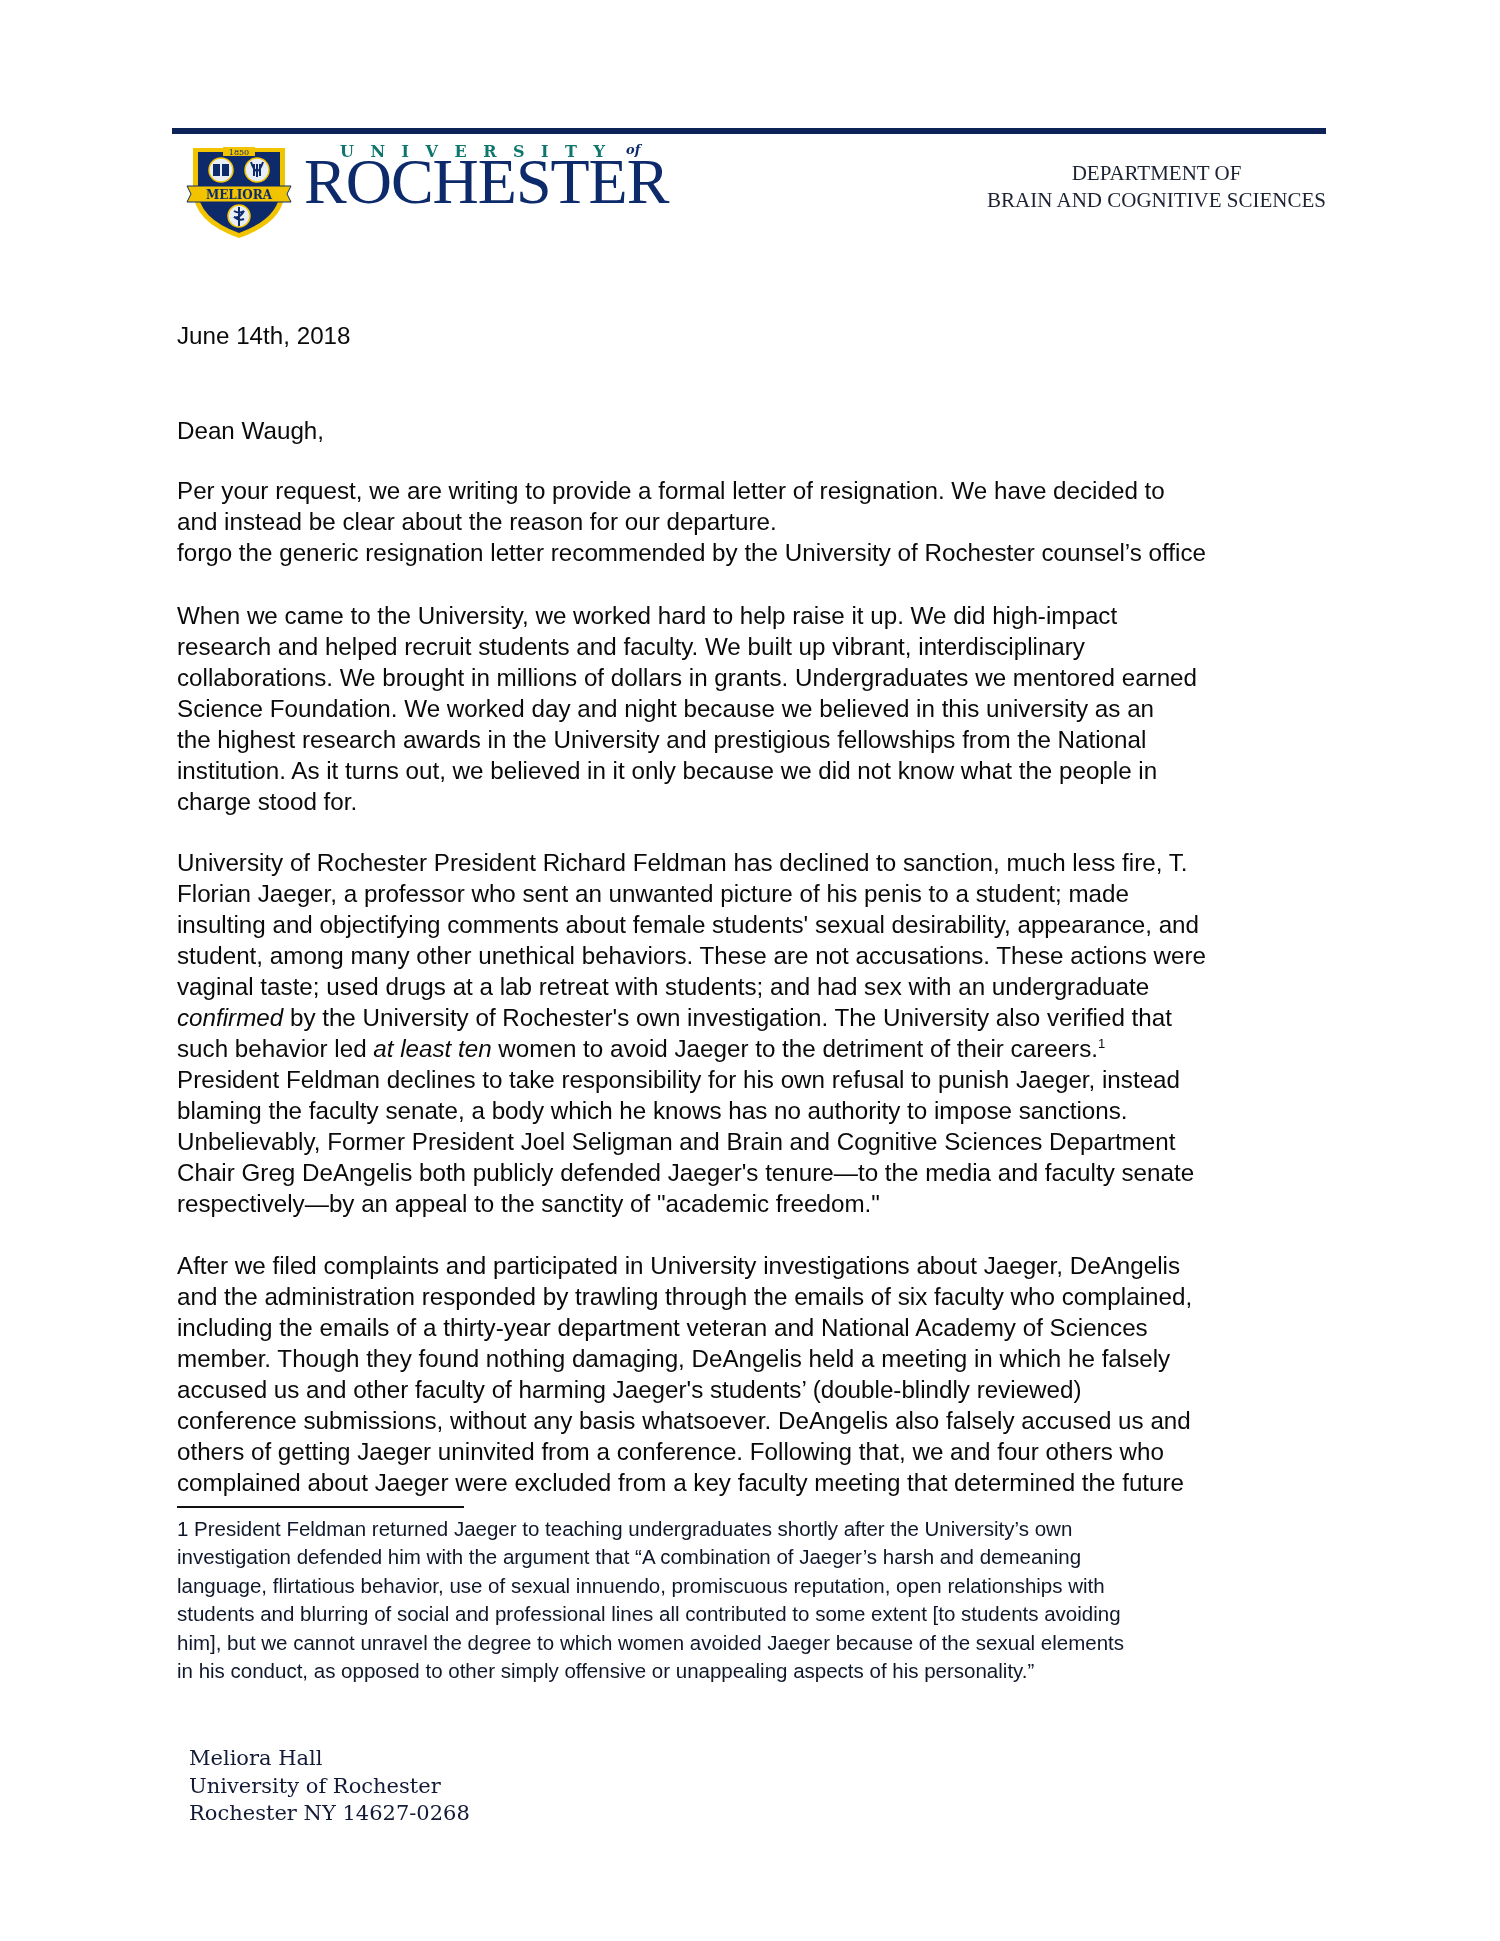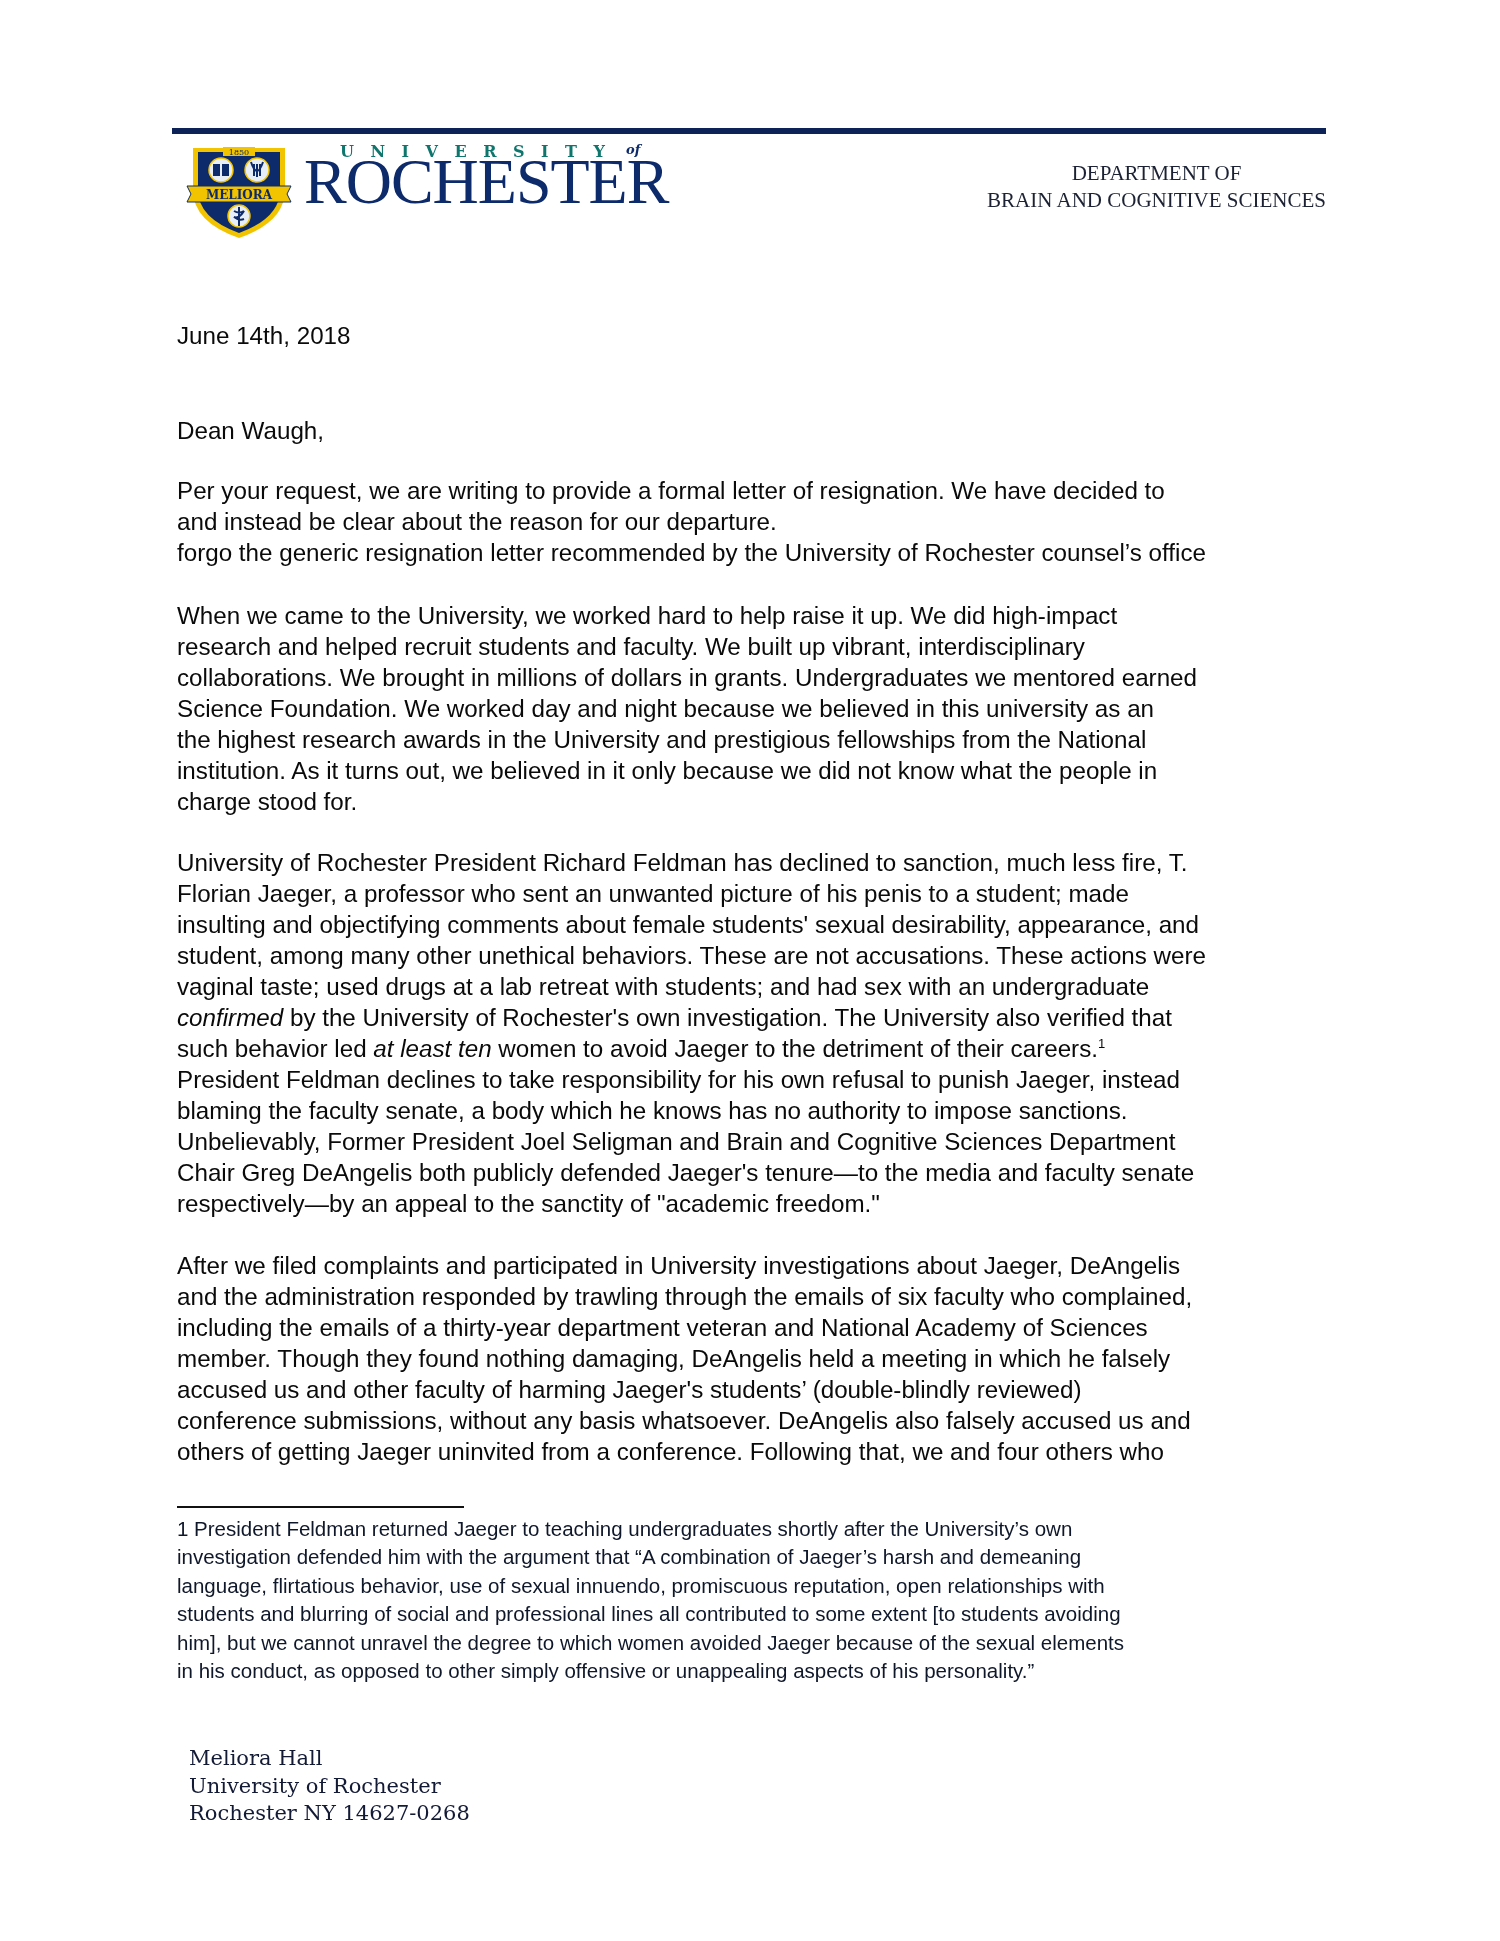--- a/index.html
+++ b/index.html
@@ -102,20 +102,21 @@
   </div>
 
   <div class="body-text p4">
     <span class="line">After we filed complaints and participated in University investigations about Jaeger, DeAngelis</span>
     <span class="line">and the administration responded by trawling through the emails of six faculty who complained,</span>
     <span class="line">including the emails of a thirty-year department veteran and National Academy of Sciences</span>
     <span class="line">member. Though they found nothing damaging, DeAngelis held a meeting in which he falsely</span>
     <span class="line">accused us and other faculty of harming Jaeger's students’ (double-blindly reviewed)</span>
     <span class="line">conference submissions, without any basis whatsoever. DeAngelis also falsely accused us and</span>
     <span class="line">others of getting Jaeger uninvited from a conference. Following that, we and four others who</span>
+    <span class="line">complained about Jaeger were excluded from a key faculty meeting that determined the future</span>
   </div>
 
   <div class="fn-rule"></div>
   <div class="footnote">
     <span class="line">1 President Feldman returned Jaeger to teaching undergraduates shortly after the University’s own</span>
     <span class="line">investigation defended him with the argument that “A combination of Jaeger’s harsh and demeaning</span>
     <span class="line">language, flirtatious behavior, use of sexual innuendo, promiscuous reputation, open relationships with</span>
     <span class="line">students and blurring of social and professional lines all contributed to some extent [to students avoiding</span>
     <span class="line">him], but we cannot unravel the degree to which women avoided Jaeger because of the sexual elements</span>
     <span class="line">in his conduct, as opposed to other simply offensive or unappealing aspects of his personality.”</span>

